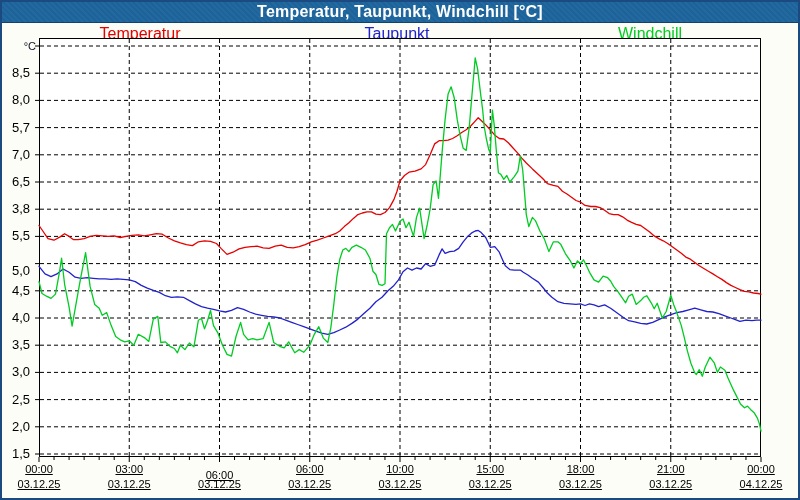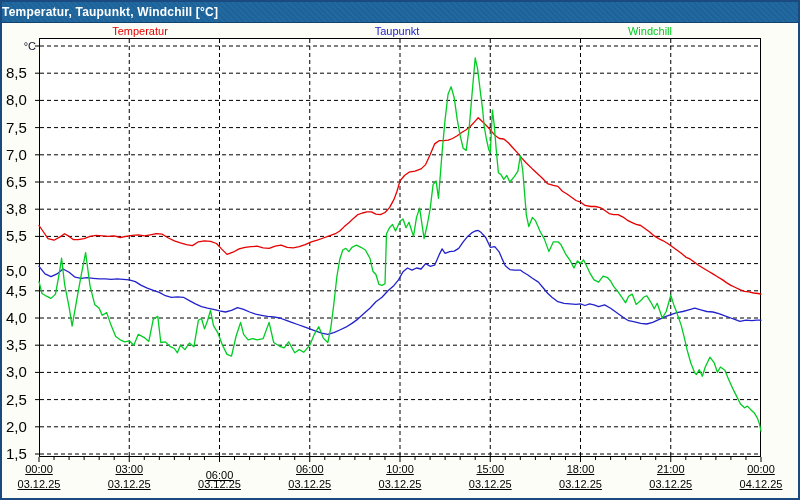--- a/index.html
+++ b/index.html
@@ -5,39 +5,39 @@
   html,body{margin:0;padding:0;background:#e8e8e8;font-family:"Liberation Sans",sans-serif;}
   #win{
     position:relative;width:800px;height:500px;box-sizing:border-box;
     background:#fbfdf6;border:2px solid #1a4a80;overflow:hidden;
   }
   #titlebar{
     position:absolute;left:0;top:0;right:0;height:20px;
     background:#20689f;
     background-image:repeating-linear-gradient(45deg,#21699f 0 2px,#1d639a 2px 4px);
     border-bottom:1px solid #12436f;
-    color:#ffffff;font-size:12px;font-weight:bold;
-    line-height:20px;letter-spacing:0.2px;
+    color:#ffffff;font-size:16px;font-weight:bold;
+    text-align:center;line-height:20px;letter-spacing:0.2px;
   }
   .legend-item{
     position:absolute;top:23px;transform:translateX(-50%);
-    font-size:11px;white-space:nowrap;
+    font-size:16px;white-space:nowrap;
   }
   #legend-temperatur{left:138px;color:#e60000;}
   #legend-taupunkt{left:395px;color:#2222cc;}
   #legend-windchill{left:648px;color:#00cc22;}
   #unit-label{
     position:absolute;left:6px;top:37px;width:28px;text-align:right;
     font-size:11px;color:#10102a;height:14px;line-height:14px;
   }
   #plot{position:absolute;left:37px;top:36px;width:722px;height:419px;}
   #plot svg{overflow:visible;display:block;}
   .y-axis-label{
-    position:absolute;width:30px;text-align:left;height:14px;line-height:14px;
-    font-size:15px;color:#000000;left:4px;
+    position:absolute;width:30px;text-align:center;height:14px;line-height:14px;
+    font-size:13px;color:#000000;left:4px;
   }
   .x-time-label,.x-date-label{
     position:absolute;width:60px;text-align:center;height:13px;line-height:13px;
     font-size:11px;color:#000000;transform:translateX(-50%);text-decoration:underline;
   }
   .x-time-label{top:461px;}
   .x-date-label{top:476px;}
 </style>
 </head>
 <body>
@@ -150,21 +150,21 @@
         </g>
         <polyline points="0.0,187.5 4.5,194.0 9.0,200.6 15.0,202.2 21.1,198.9 25.6,195.7 30.1,198.4 34.6,201.7 39.1,201.7 45.1,200.6 51.1,198.4 57.2,197.3 63.2,197.9 69.2,198.4 75.2,197.9 81.2,199.5 87.2,198.4 93.3,197.3 99.3,196.8 105.3,197.9 111.3,196.8 117.3,195.7 123.3,196.2 129.4,200.0 135.4,202.8 141.4,204.9 147.4,206.6 153.4,207.6 159.4,203.8 165.5,202.8 171.5,203.3 177.5,205.5 182.0,210.4 188.0,216.4 194.0,214.2 200.1,210.9 206.1,209.3 212.1,208.7 218.1,208.2 224.1,209.8 230.1,210.4 236.2,208.2 242.2,207.1 248.2,209.3 254.2,209.8 260.2,208.7 266.2,206.6 272.3,203.8 278.3,202.2 284.3,200.0 290.3,197.9 296.3,195.7 300.8,193.0 305.3,188.6 309.9,184.8 314.4,180.4 318.9,176.6 323.4,175.0 327.9,173.9 332.4,173.9 336.9,176.1 341.4,176.6 346.0,174.5 350.5,169.6 355.0,161.4 358.0,153.2 361.0,142.9 365.5,137.5 370.0,134.2 376.0,133.1 382.1,130.9 386.6,126.6 391.1,116.8 395.6,105.9 400.1,102.7 404.6,102.7 409.1,102.1 413.6,100.5 418.2,97.8 422.7,94.5 427.2,91.8 431.7,88.0 436.2,83.1 439.2,79.8 442.2,82.5 446.7,86.9 451.3,91.8 455.8,97.2 460.3,100.5 464.8,101.0 469.3,104.8 473.8,109.7 478.3,114.6 482.8,120.1 487.3,125.0 493.4,130.9 499.4,136.4 503.9,140.7 508.4,145.6 514.4,147.3 518.9,148.4 523.4,153.2 528.0,156.0 532.5,159.2 537.0,162.5 541.5,164.1 546.0,167.4 552.0,168.5 556.5,168.5 561.1,169.6 565.6,172.3 570.1,175.6 574.6,176.6 579.1,176.6 583.6,178.8 588.1,182.1 592.6,184.3 597.2,186.4 601.7,187.5 606.2,190.8 610.7,194.0 615.2,197.9 619.7,200.6 624.2,202.8 628.7,205.5 633.3,208.7 637.8,212.0 642.3,215.3 646.8,219.1 651.3,221.2 655.8,224.5 660.3,227.8 664.8,230.5 669.4,233.2 673.9,235.9 678.4,238.7 682.9,241.4 687.4,244.6 691.9,247.4 696.4,249.5 700.9,251.7 705.5,253.3 710.0,253.9 714.5,255.0 719.0,255.5 722.0,256.1" fill="none" stroke="#e60000" stroke-width="1.3" stroke-linejoin="round" stroke-linecap="round"></polyline>
         <polyline points="0.0,228.3 6.0,235.9 12.0,238.7 18.0,235.9 24.1,231.0 30.1,234.3 36.1,239.2 42.1,240.3 48.1,239.7 54.1,240.3 60.2,240.8 66.2,240.8 72.2,241.4 78.2,240.8 84.2,241.4 90.3,241.9 96.3,243.6 102.3,247.4 108.3,250.1 114.3,252.3 120.3,254.4 126.4,257.7 132.4,259.3 138.4,258.8 144.4,259.3 150.4,262.6 156.4,265.9 162.5,268.6 168.5,270.2 174.5,271.3 180.5,272.9 186.5,274.0 192.5,272.4 198.5,269.7 204.6,271.3 210.6,274.0 216.6,276.2 222.6,277.3 228.6,278.4 234.7,278.9 240.7,280.0 246.7,282.2 252.7,284.4 258.7,286.5 264.7,288.7 270.8,290.9 276.8,293.1 282.8,295.2 288.8,296.3 294.8,294.7 300.8,292.0 306.8,289.2 312.9,285.4 318.9,281.1 324.9,275.6 330.9,270.2 336.9,263.7 343.0,259.3 349.0,252.8 355.0,247.4 359.5,241.9 364.0,233.8 368.5,230.0 373.0,232.1 377.5,230.0 382.1,231.0 386.6,225.6 391.1,228.3 395.6,227.2 400.1,216.9 403.1,210.9 406.1,215.3 410.6,213.6 415.2,213.1 419.7,210.4 424.2,203.8 428.7,198.4 433.2,194.6 436.2,193.0 439.2,192.4 442.2,194.6 446.7,199.5 451.3,209.3 455.8,208.7 460.3,214.2 463.3,221.2 466.3,227.8 470.8,231.6 475.3,232.1 481.3,232.1 484.3,234.3 488.9,237.0 493.4,240.3 499.4,244.1 503.9,249.5 508.4,255.0 512.9,259.3 518.9,263.7 525.0,265.3 531.0,265.9 537.0,266.4 541.5,265.9 546.0,267.5 550.5,265.9 555.0,266.9 559.6,268.6 565.6,266.9 571.6,270.2 576.1,273.5 580.6,276.7 585.1,280.0 589.6,282.7 595.7,283.8 601.7,285.4 607.7,286.0 613.7,284.4 619.7,281.6 625.7,278.9 631.8,276.7 637.8,274.6 643.8,273.5 649.8,271.8 655.8,270.2 661.8,271.8 667.8,273.5 673.9,274.0 679.9,275.6 685.9,277.8 691.9,280.0 696.4,281.6 700.9,283.3 707.0,282.2 713.0,282.7 717.5,282.2 722.0,282.2" fill="none" stroke="#2222cc" stroke-width="1.3" stroke-linejoin="round" stroke-linecap="round"></polyline>
         <polyline points="0.0,243.6 3.0,255.5 7.5,258.2 12.0,260.4 16.5,256.1 20.5,233.8 22.6,220.2 25.6,246.3 30.1,269.1 33.1,288.2 37.6,262.6 42.1,237.6 46.6,214.7 51.1,248.4 55.7,266.4 60.2,270.2 63.2,277.3 67.7,274.6 72.2,287.6 76.7,298.5 81.2,301.8 85.7,303.9 90.3,302.8 94.8,307.2 99.3,296.3 105.3,299.6 109.8,303.4 114.3,281.1 118.8,278.4 121.8,304.5 126.4,303.9 130.9,308.3 135.4,310.5 138.4,314.8 141.4,307.2 145.9,311.6 150.4,305.0 154.9,308.8 159.4,282.2 162.5,280.5 165.5,290.9 168.5,282.7 171.5,272.4 174.5,287.6 179.0,295.2 183.5,307.2 188.0,316.4 192.5,318.1 197.0,298.5 201.6,284.4 204.6,296.3 209.1,301.8 213.6,300.7 218.1,301.8 224.1,300.7 230.1,284.4 234.7,304.5 240.7,308.3 245.2,309.9 249.7,303.9 255.7,314.8 260.2,311.6 264.7,314.3 270.8,307.2 275.3,296.3 279.8,288.7 284.3,300.1 288.8,304.5 291.8,289.8 294.8,266.4 297.8,239.2 300.8,221.2 303.8,212.0 306.8,210.4 309.9,213.6 312.9,209.3 317.4,207.1 321.9,209.3 326.4,212.0 330.9,220.2 333.9,233.2 336.9,236.5 339.9,246.3 343.0,247.4 346.0,245.7 347.5,195.7 350.5,189.7 353.5,186.4 356.5,193.0 361.0,183.2 364.0,181.0 367.0,189.7 370.0,184.3 374.5,198.4 377.5,179.4 380.6,170.1 385.1,200.6 388.1,187.5 391.1,171.2 394.1,146.7 397.1,142.9 399.5,160.3 403.1,114.1 406.1,81.4 409.1,55.9 412.1,48.8 415.2,59.7 418.2,81.4 421.2,97.8 424.2,110.3 427.2,112.4 430.2,89.6 433.2,54.2 436.2,20.0 438.6,30.8 441.6,55.9 443.7,72.2 445.2,88.5 447.3,100.5 449.7,111.4 451.3,114.6 453.4,72.2 455.2,86.9 457.3,112.4 459.4,134.8 461.8,136.4 464.8,141.3 467.8,137.5 470.8,144.0 475.3,138.6 478.9,133.1 481.3,117.9 483.7,132.0 487.3,176.6 489.8,188.6 493.4,179.4 496.4,182.6 500.9,193.0 505.4,201.1 509.9,213.6 514.4,203.8 518.9,203.8 521.9,206.6 526.5,215.8 531.0,222.3 534.9,230.0 538.5,222.9 541.5,225.6 544.5,221.8 547.5,227.8 550.5,234.3 555.0,241.9 559.6,244.1 564.1,238.1 568.6,239.7 571.6,243.0 574.6,248.4 579.1,253.9 583.6,260.4 586.6,264.8 589.6,258.2 593.2,256.1 597.2,266.4 601.7,262.6 604.7,259.3 607.7,257.7 612.2,264.8 615.2,270.8 618.2,265.3 623.3,280.0 627.2,273.5 631.8,257.2 634.8,266.9 637.8,274.6 642.3,287.6 645.3,299.6 648.3,312.6 651.9,325.2 655.8,334.9 657.3,336.6 660.3,331.7 663.3,338.2 666.3,329.0 670.9,319.2 675.4,325.2 678.4,334.4 681.4,329.0 685.9,332.2 688.9,339.8 691.9,346.4 694.9,352.9 697.9,358.9 701.5,366.0 705.5,369.8 708.5,368.1 711.5,371.4 715.1,374.7 718.4,380.1 720.5,386.1 722.0,393.2" fill="none" stroke="#00cc22" stroke-width="1.3" stroke-linejoin="round" stroke-linecap="round"></polyline>
       </svg>
   </div>
 
   <div id="y-labels">
       <div class="y-axis-label" style="top: 64.2px;">8,5</div>
       <div class="y-axis-label" style="top: 91.4px;">8,0</div>
-      <div class="y-axis-label" style="top: 118.6px;">7,5</div>
+      <div class="y-axis-label" style="top: 118.6px;">5,7</div>
       <div class="y-axis-label" style="top: 145.8px;">7,0</div>
       <div class="y-axis-label" style="top: 173px;">6,5</div>
       <div class="y-axis-label" style="top: 200.2px;">3,8</div>
       <div class="y-axis-label" style="top: 227.4px;">5,5</div>
       <div class="y-axis-label" style="top: 262px;">5,0</div>
       <div class="y-axis-label" style="top: 281.8px;">4,5</div>
       <div class="y-axis-label" style="top: 309px;">4,0</div>
       <div class="y-axis-label" style="top: 336.2px;">3,5</div>
       <div class="y-axis-label" style="top: 363.4px;">3,0</div>
       <div class="y-axis-label" style="top: 390.6px;">2,5</div>

